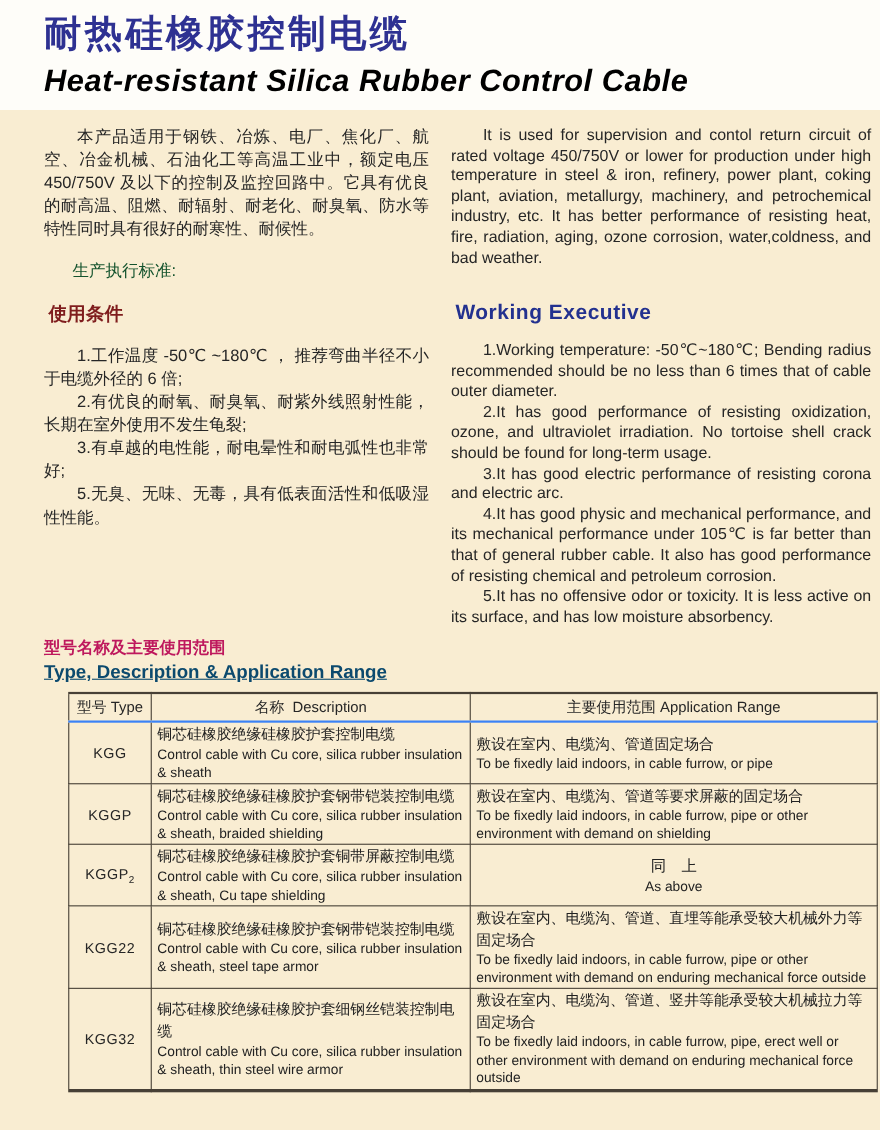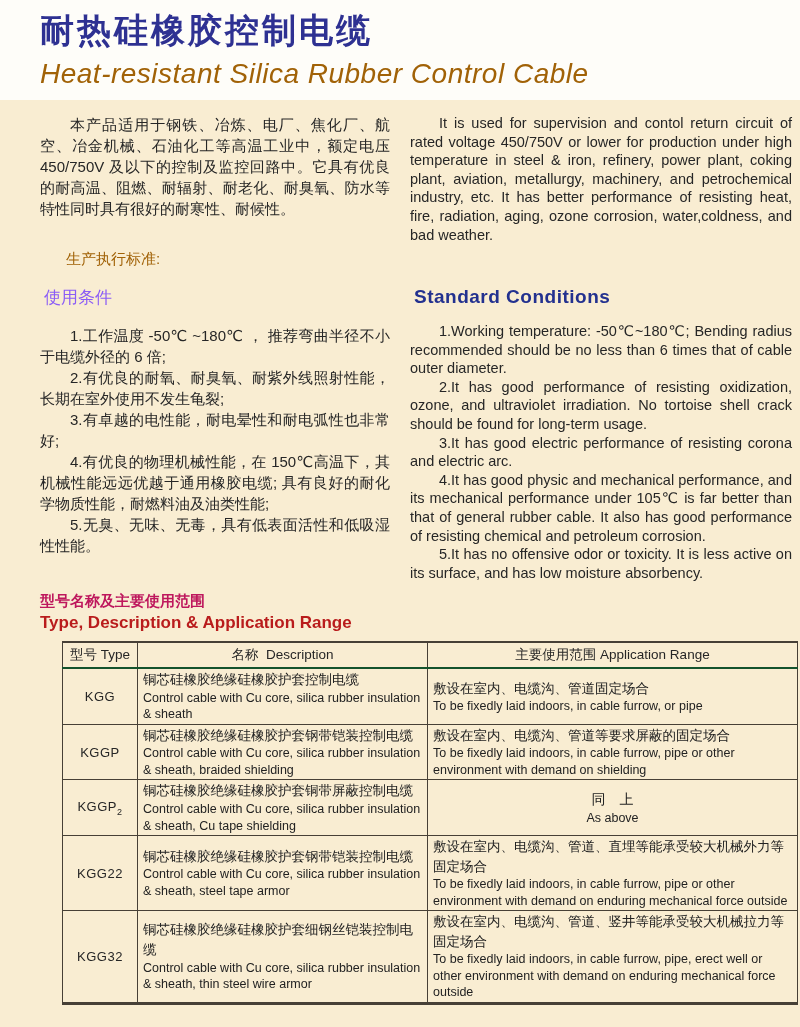--- a/index.html
+++ b/index.html
@@ -12,63 +12,63 @@
   }
   .page { width:800px; height:1027px; position:relative; }
 
   
   .masthead { background:#fefdf9; height:100px; padding:8px 0 0 40px; }
   .title-zh {
     margin:0; font-size:34px; font-weight:bold; letter-spacing:3px;
     color:#2e3192;
   }
   .title-en {
-    margin:4px 0 0 0; font-size:28px; font-weight:normal; font-style:italic;
-    color:#a16207; letter-spacing:0.5px;
+    margin:4px 0 0 0; font-size:28px; font-weight:bold; font-style:italic;
+    color:#000000; letter-spacing:0.5px;
   }
 
   
   .cols { display:flex; gap:20px; margin:14px 8px 0 40px; }
   .col-left  { width:350px; flex:none; }
   .col-right { flex:1; min-width:0; }
 
   .zh-body {
     font-size:15px; line-height:21px; text-align:justify;
     text-indent:2em; margin:0;
   }
   .en-body {
     font-size:14.5px; line-height:18.6px; text-align:justify;
     text-indent:2em; margin:0;
   }
-  .standard { color:#a16207; margin:28px 0 0 26px; font-size:15px; line-height:23px; }
+  .standard { color:#14532d; margin:16px 0 0 26px; font-size:15px; line-height:23px; }
   .standard div { margin:0; }
   .standard.en { margin-left:20px; line-height:20px; }
 
   .cond { margin-top:16px; }
-  .head-zh { margin:0 0 16px 4px; font-size:17px; font-weight:normal; color:#8b5cf6; }
+  .head-zh { margin:0 0 16px 4px; font-size:17px; font-weight:bold; color:#7f1d1d; }
   .head-en { margin:0 0 14px 4px; font-size:19px; font-weight:bold; color:#23318f; letter-spacing:0.5px; }
   .cond p { margin:0; }
 
   
   .table-section { margin:10px 3px 0 40px; }
   .tbl-title-zh { margin:0; font-size:15px; font-weight:bold; color:#be185d; }
-  .tbl-title-en { margin:2px 0 8px 0; font-size:17px; font-weight:bold; color:#b91c1c; }
+  .tbl-title-en { margin:2px 0 8px 0; font-size:17px; font-weight:bold; color:#0c4a6e;text-decoration:underline; }
 
   table {
     border-collapse:collapse; table-layout:fixed;
     margin-left:22px; width:735px;
     border-top:2px solid #474036; border-bottom:3px solid #474036;
   }
   col.c-type { width:75px; }
   col.c-desc { width:290px; }
   col.c-range{ width:370px; }
   th, td { border:1px solid #474036; padding:1px 5px; vertical-align:middle; }
   th {
     font-weight:normal; font-size:13.5px; text-align:center; height:26px;
-    border-bottom:2px solid #14532d; white-space:pre-wrap;
+    border-bottom:2px solid #3b82f6; white-space:pre-wrap;
   }
   td.type { text-align:center; font-size:13px; letter-spacing:0.5px; }
   td sub { font-size:9px; }
   .c-zh { font-size:13.5px; line-height:1.45; color:#222; }
   .c-en { font-size:12.5px; line-height:1.32; color:#222; }
   td.center { text-align:center; }
   td.center .c-zh { font-size:14px; }
 </style>
 </head>
 <body>
@@ -91,25 +91,24 @@
       <p class="en-body">It is used for supervision and contol return circuit of rated voltage 450/750V or lower for production under high temperature in steel &amp; iron, refinery, power plant, coking plant, aviation, metallurgy, machinery, and petrochemical industry, etc. It has better performance of resisting heat, fire, radiation, aging, ozone corrosion, water,coldness, and bad weather.</p>
     </div>
   </section>
 
   <section class="cols cond">
     <div class="col-left">
       <h3 class="head-zh">使用条件</h3>
       <p class="zh-body">1.工作温度 -50℃ ~180℃ ， 推荐弯曲半径不小于电缆外径的 6 倍;</p>
       <p class="zh-body">2.有优良的耐氧、耐臭氧、耐紫外线照射性能，长期在室外使用不发生龟裂;</p>
       <p class="zh-body">3.有卓越的电性能，耐电晕性和耐电弧性也非常好;</p>
-      <p class="zh-body">4.有优良的物理机械性能，在 150℃高温下，其机械性能远远优越于通用橡胶电缆; 具有良好的耐化学物质性能，耐燃料油及油类性能;</p>
       <p class="zh-body">5.无臭、无味、无毒，具有低表面活性和低吸湿性性能。</p>
     </div>
     <div class="col-right">
-      <h3 class="head-en">Standard Conditions</h3>
+      <h3 class="head-en">Working Executive</h3>
       <p class="en-body">1.Working temperature: -50℃~180℃; Bending radius recommended should be no less than 6 times that of cable outer diameter.</p>
       <p class="en-body">2.It has good performance of resisting oxidization, ozone, and ultraviolet irradiation. No tortoise shell crack should be found for long-term usage.</p>
       <p class="en-body">3.It has good electric performance of resisting corona and electric arc.</p>
       <p class="en-body">4.It has good physic and mechanical performance, and its mechanical performance under 105℃ is far better than that of general rubber cable. It also has good performance of resisting chemical and petroleum corrosion.</p>
       <p class="en-body">5.It has no offensive odor or toxicity. It is less active on its surface, and has low moisture absorbency.</p>
     </div>
   </section>
 
   <section class="table-section">
     <h3 class="tbl-title-zh">型号名称及主要使用范围</h3>

